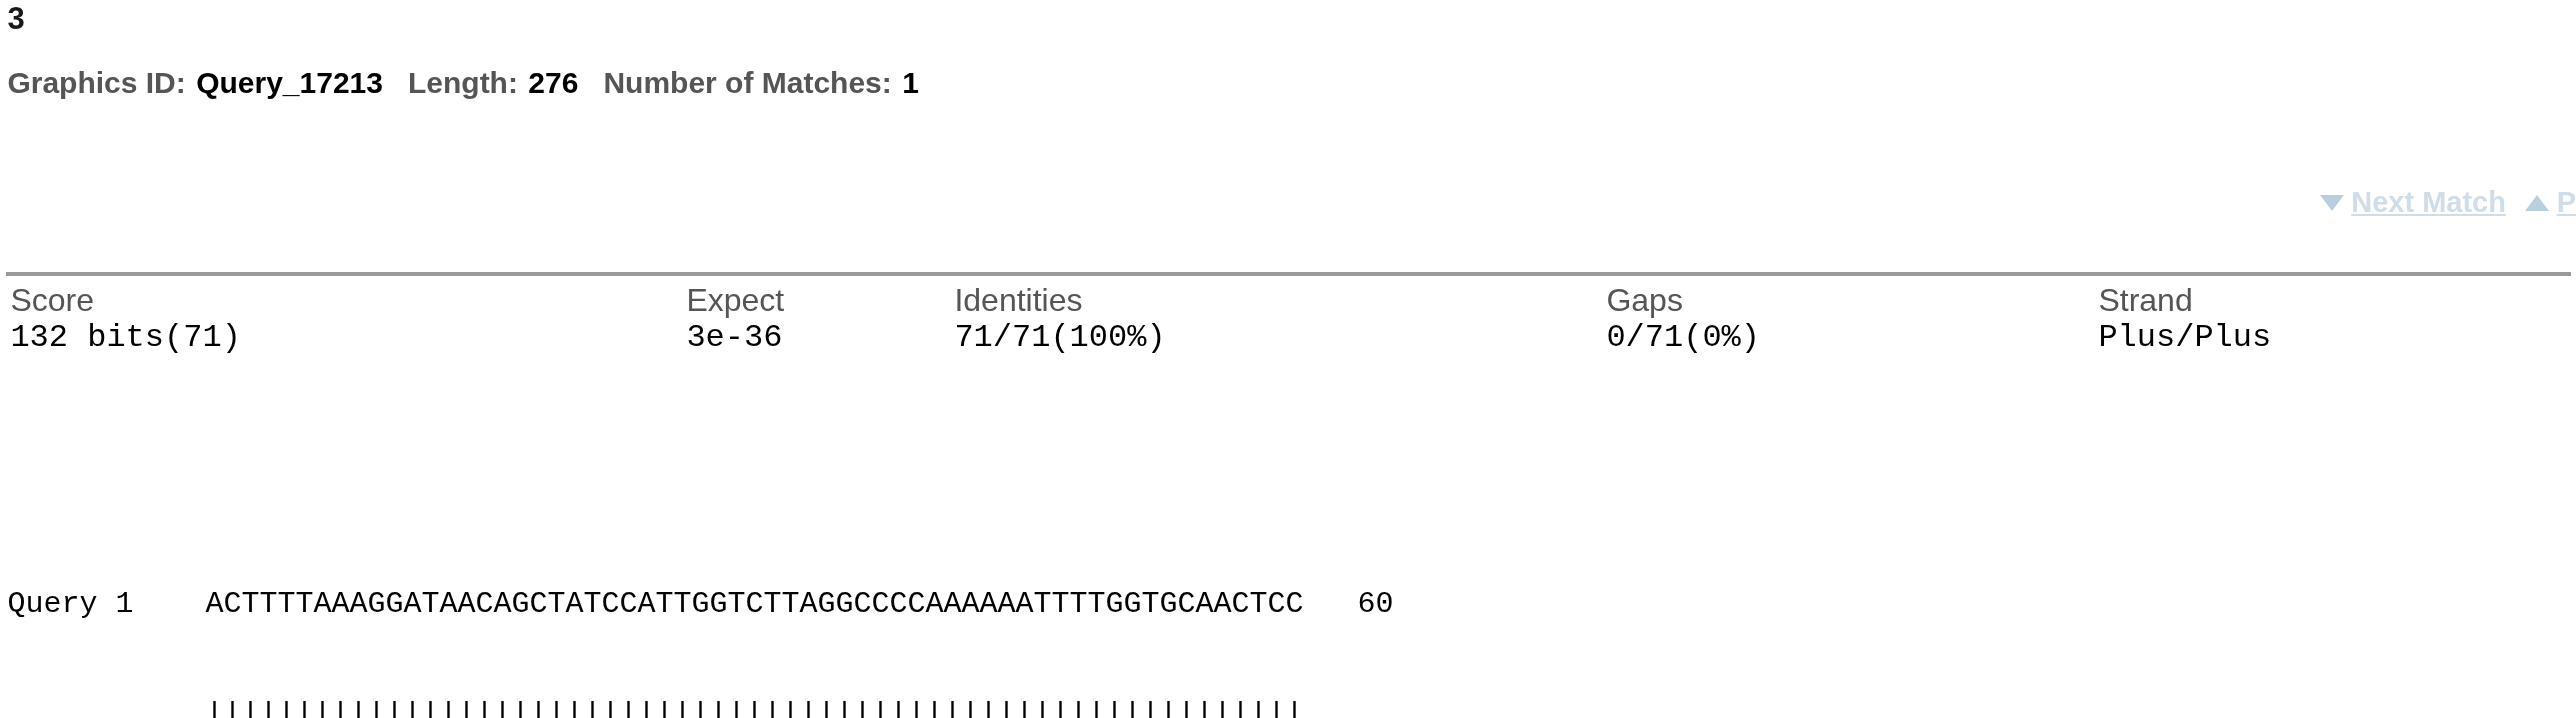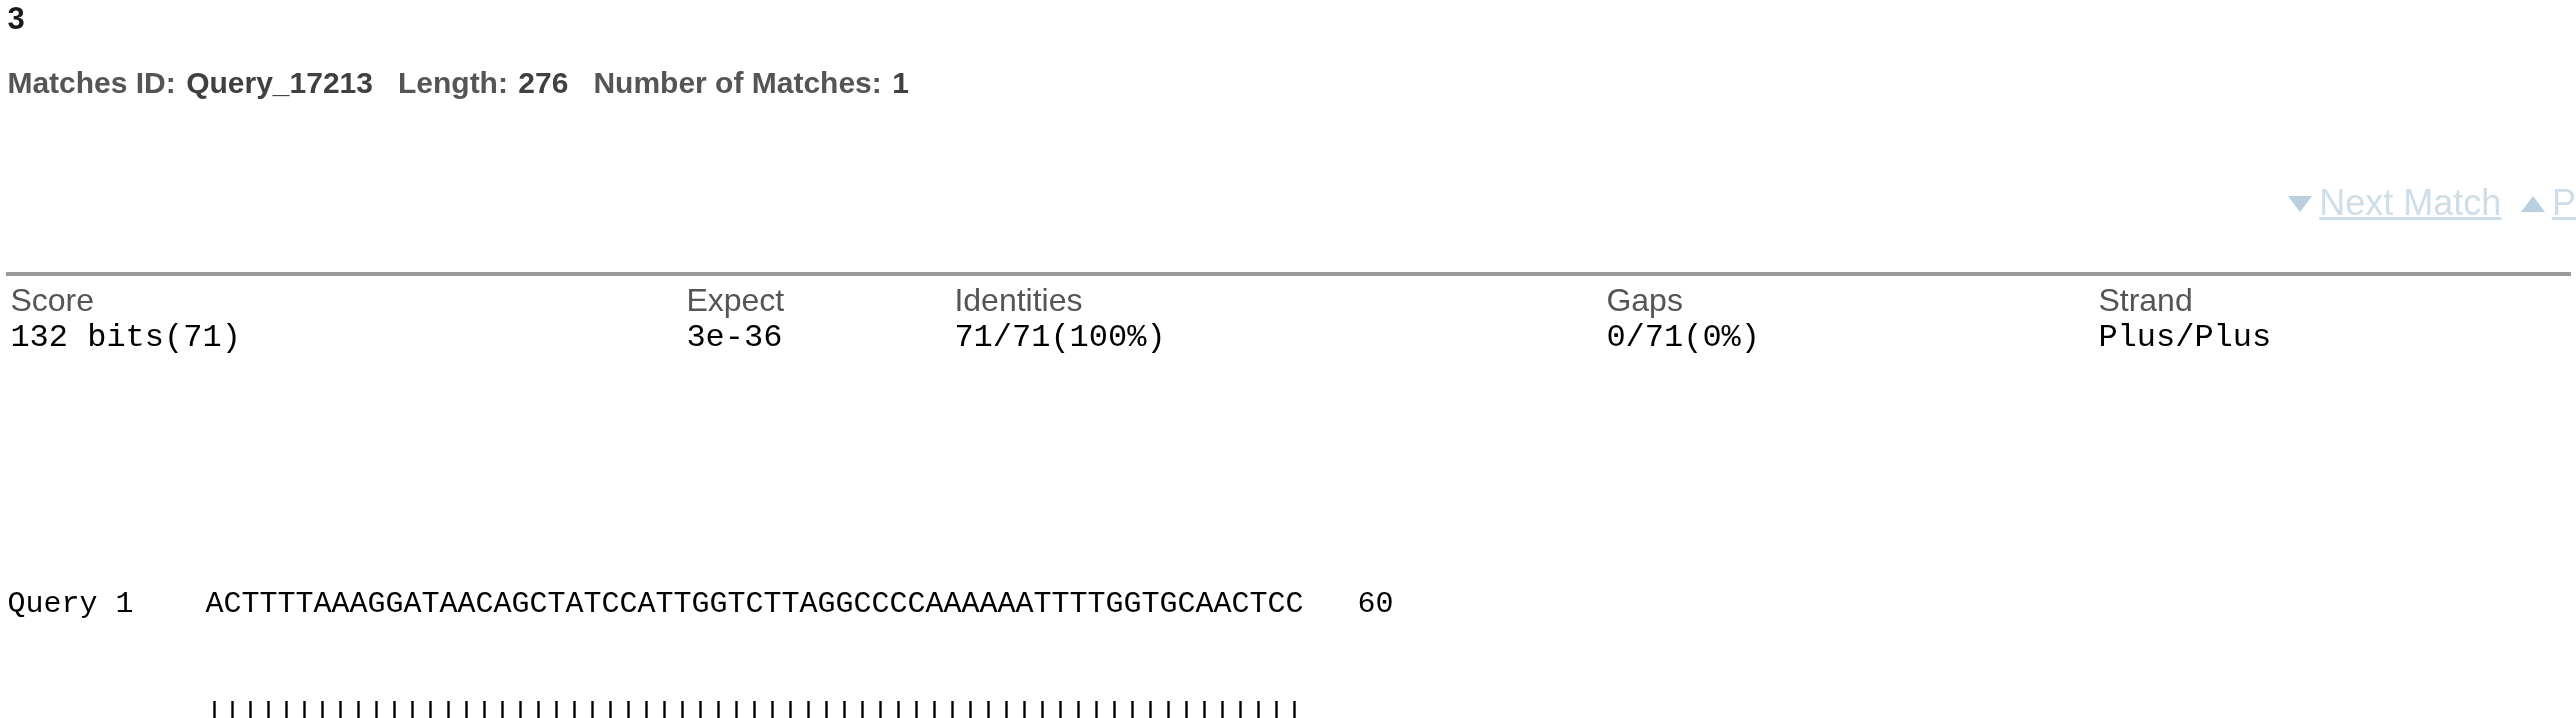--- a/index.html
+++ b/index.html
@@ -44,21 +44,21 @@
     font-weight: bold;
     line-height: 36px;
     white-space: nowrap;
     color: #555555;
   }
   .seq-line .lbl {
     color: #555555;
     font-weight: bold;
   }
   .seq-line .val {
-    color: #404040;
+    color: #000000;
     font-weight: bold;
   }
   .seq-line .gap-sm { display: inline-block; width: 10.4px; }
   .seq-line .gap-lg { display: inline-block; width: 25px; }
 
   
   .range-row {
     position: absolute;
     left: 7.4px;
     top: 186px;
@@ -74,24 +74,25 @@
     font-weight: normal;
     font-size: 27px;
     margin-left: 13.4px;
     cursor: pointer;
   }
 
   .match-nav {
     position: absolute;
     right: 0px;
     top: 186px;
-    font-size: 36px;
+    font-size: 29px;
     line-height: 33px;
     white-space: nowrap;
     color: #c6d6e4;
+    font-weight: bold;
   }
   .match-nav .tri {
     display: inline-block;
     width: 0;
     height: 0;
     vertical-align: middle;
     margin-right: 7.4px;
     margin-bottom: 3px;
   }
   .match-nav .tri-down {
@@ -167,21 +168,21 @@
   .aln-pad { display: inline-block; width: 11ch; }
 </style>
 </head>
 <body>
 
 <div class="page">
 
   <div class="hit-number">3</div>
 
   <div class="seq-line">
-    <span class="lbl">Matches ID:</span><span class="gap-sm"></span><span class="val">Query_17213</span><span class="gap-lg"></span><span class="lbl">Length:</span><span class="gap-sm"></span><span class="val">276</span><span class="gap-lg"></span><span class="lbl">Number of Matches:</span><span class="gap-sm"></span><span class="val">1</span>
+    <span class="lbl">Graphics ID:</span><span class="gap-sm"></span><span class="val">Query_17213</span><span class="gap-lg"></span><span class="lbl">Length:</span><span class="gap-sm"></span><span class="val">276</span><span class="gap-lg"></span><span class="lbl">Number of Matches:</span><span class="gap-sm"></span><span class="val">1</span>
   </div>
 
 
   <div class="match-nav">
     <span class="tri tri-down"></span><span class="nav-link">Next Match</span><span class="tri tri-up"></span><span class="nav-link">P</span>
   </div>
 
   <div class="rule"></div>
 
   <div class="stats">

